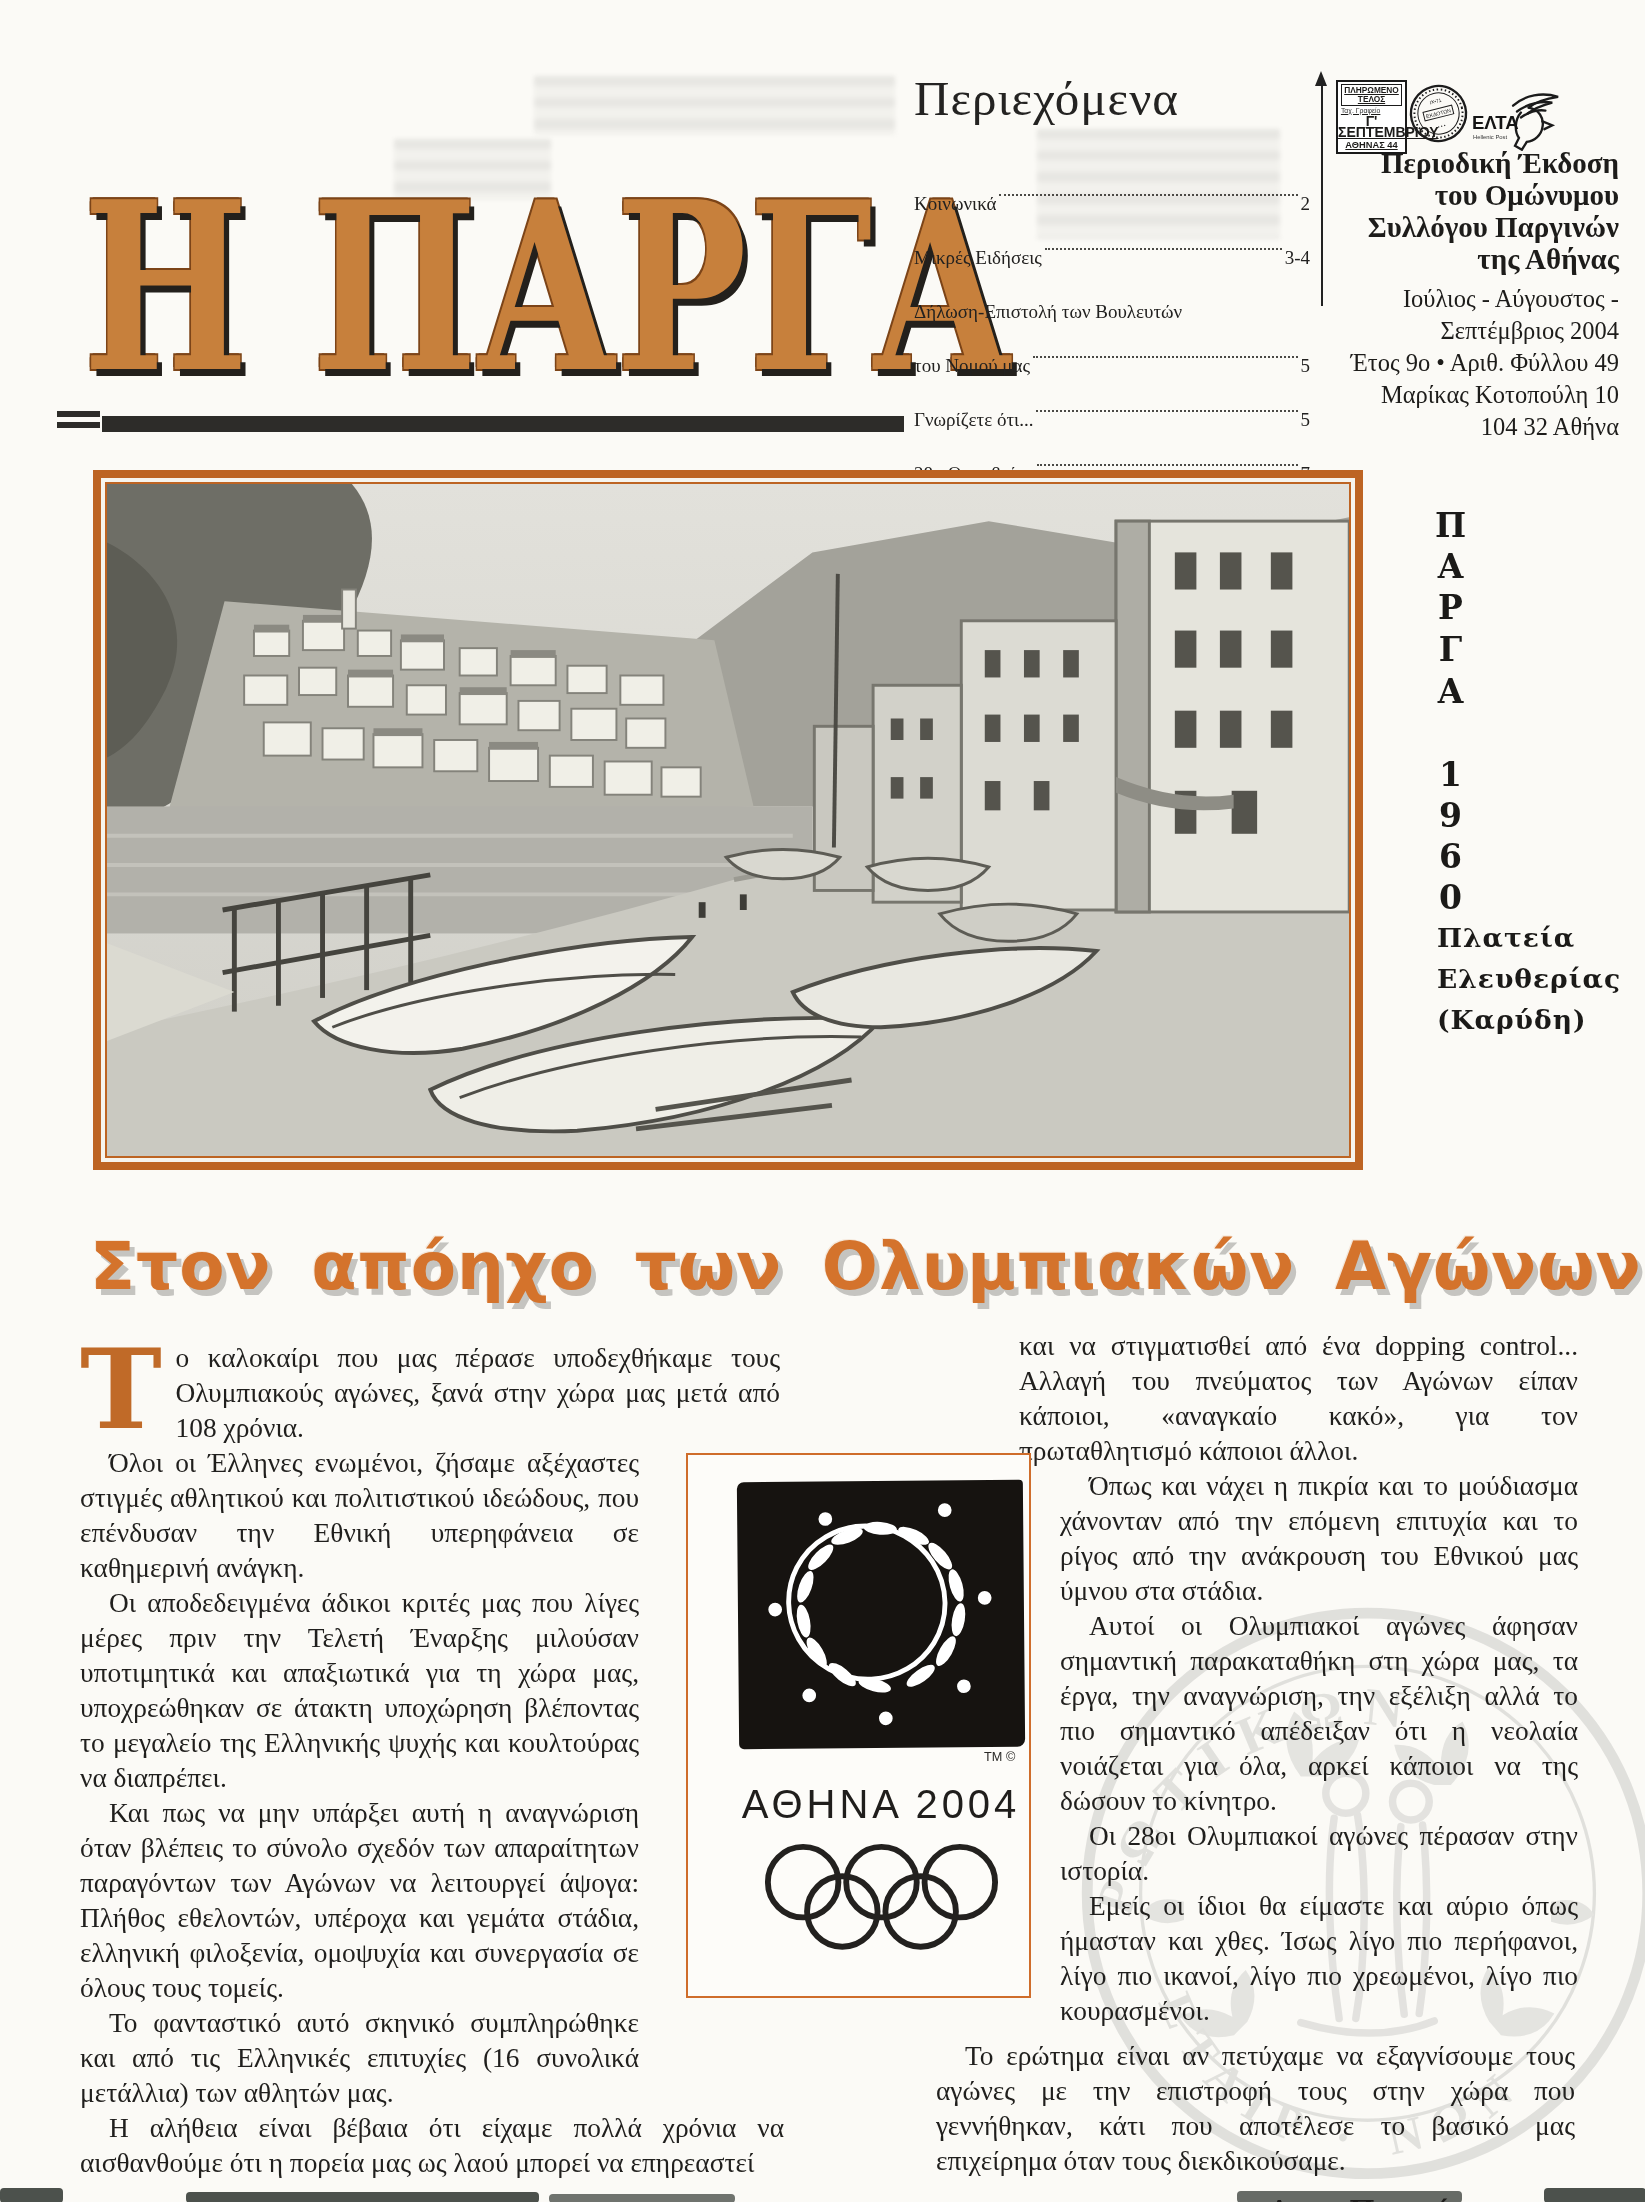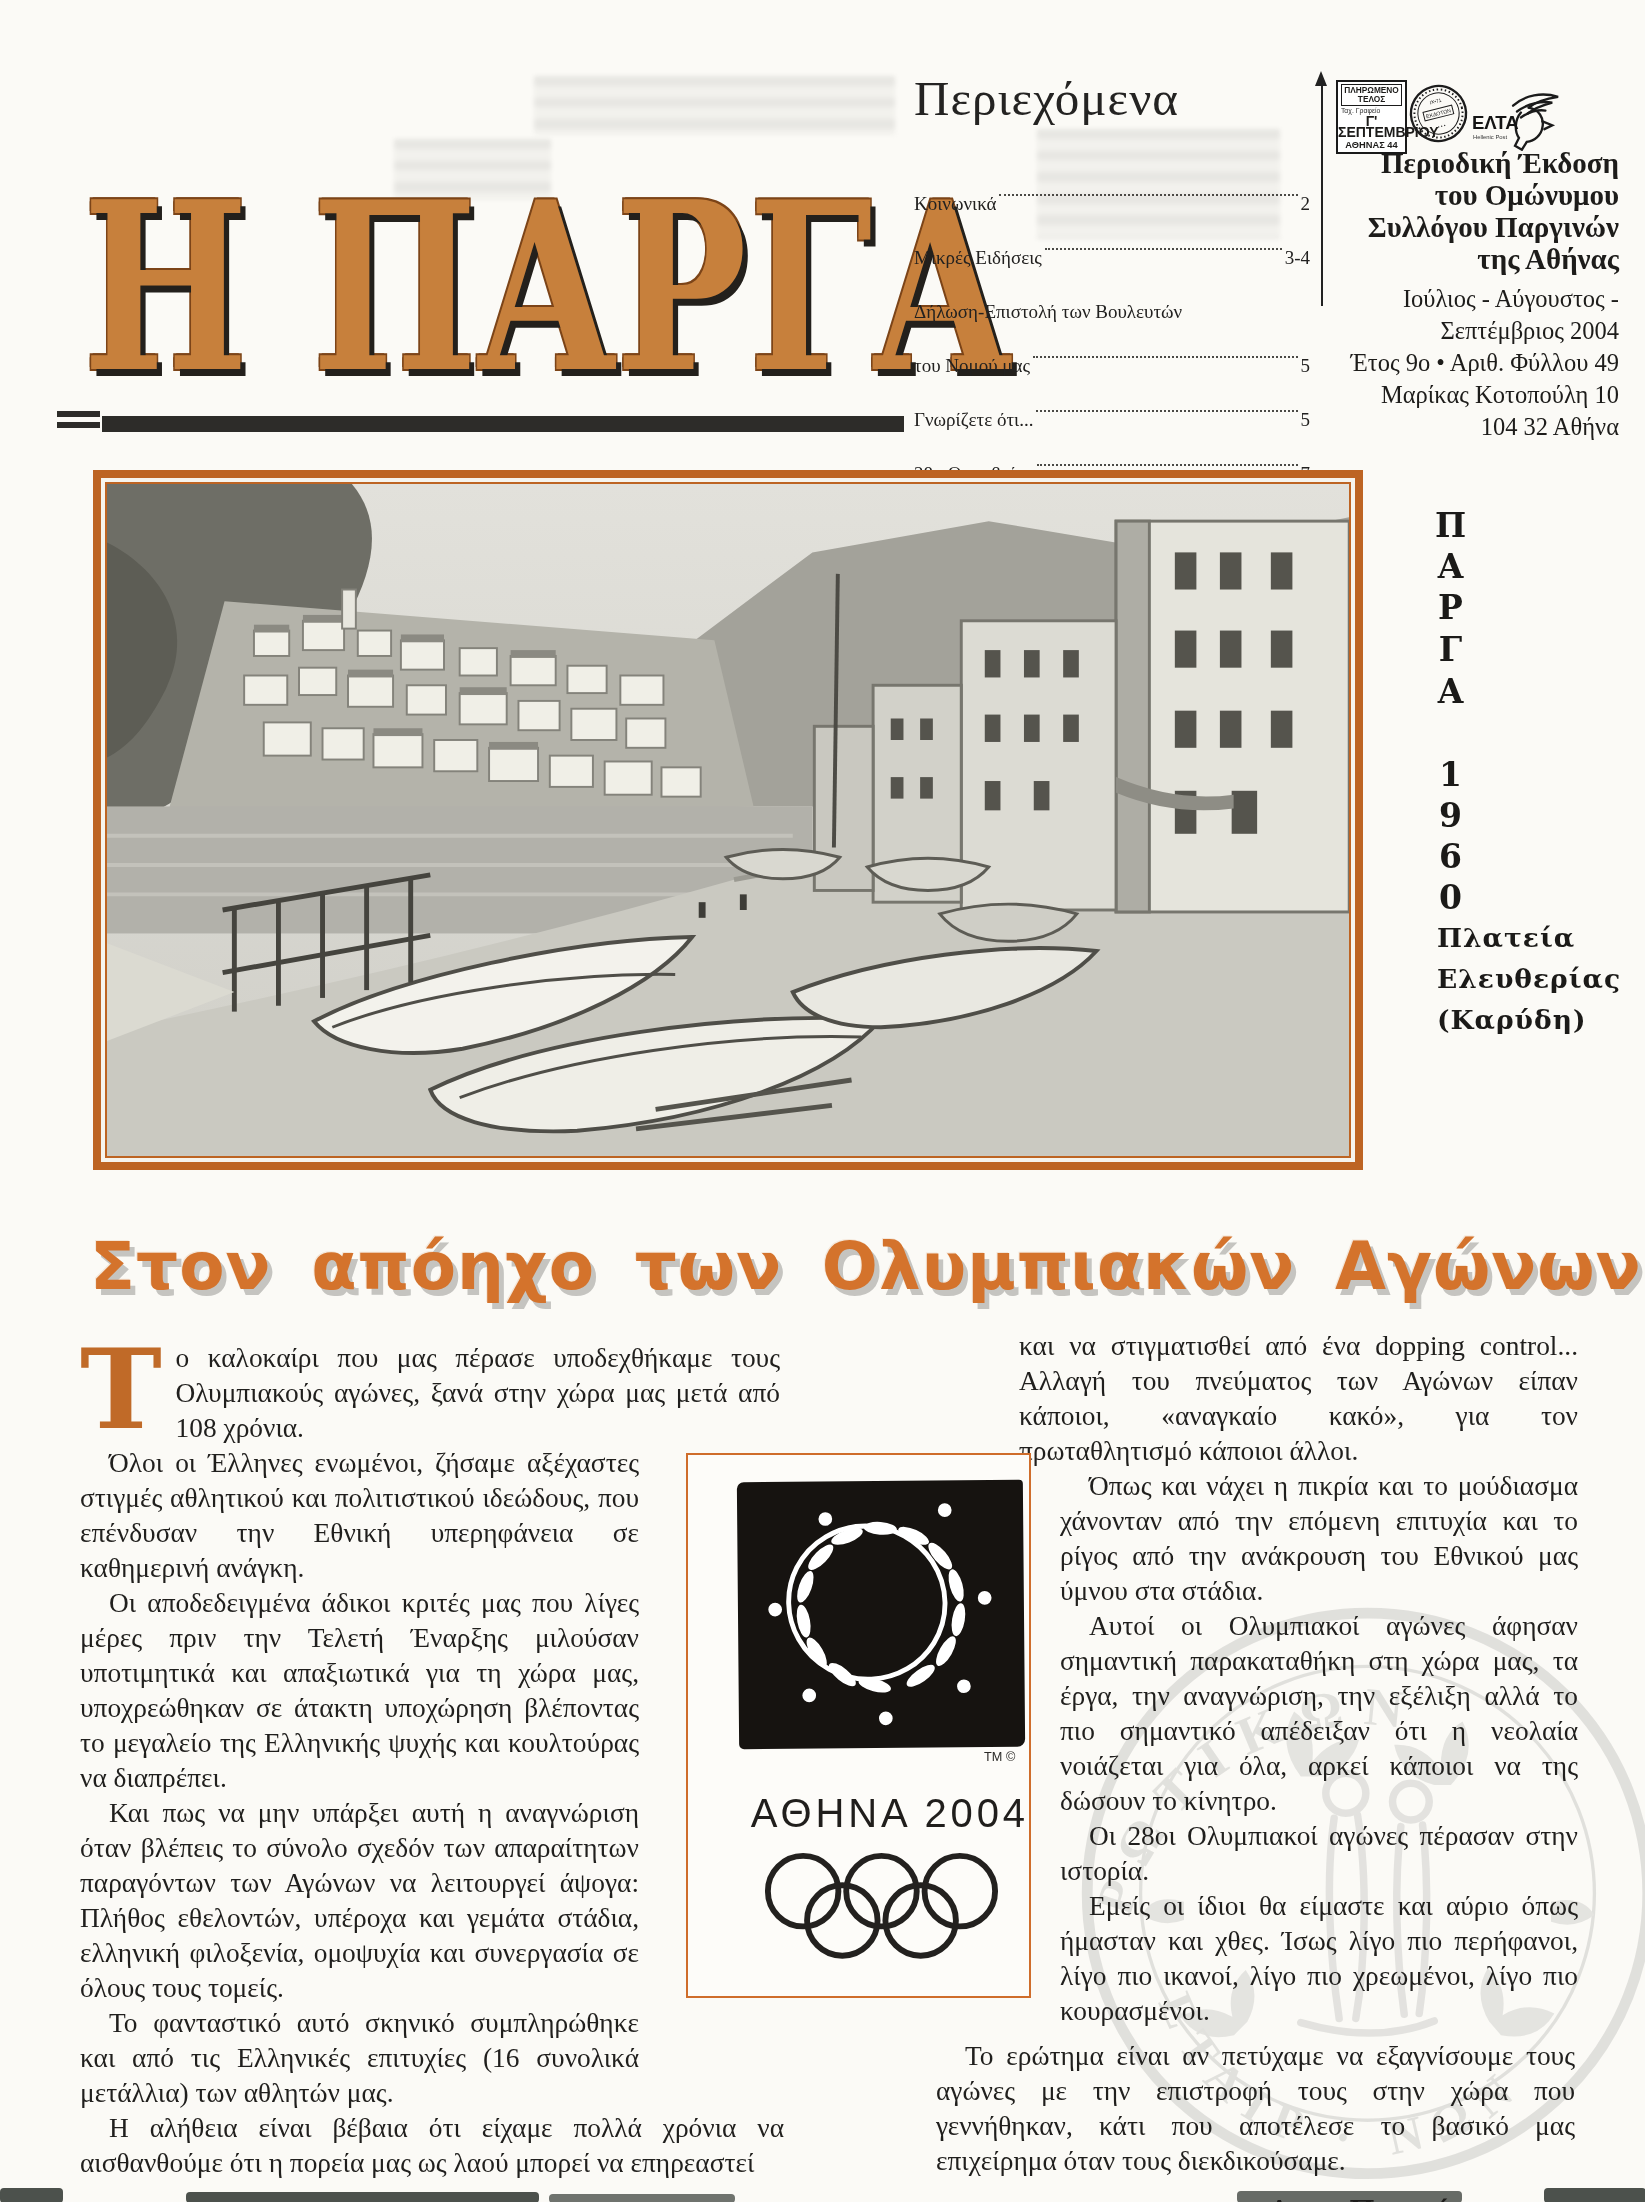--- a/index.html
+++ b/index.html
@@ -27,21 +27,21 @@
   .toc-row.no-leader .toc-dots{border-bottom:none;}
   .toc-num{font-size:19px;}
 
   
   #arrow-line{left:1321px;top:84px;width:2px;height:222px;background:#222;}
   #arrow-head{left:1315px;top:71px;width:0;height:0;border-left:6.9px solid transparent;
               border-right:6.9px solid transparent;border-bottom:15.7px solid #222;}
 
   
   #postal-box{left:1336px;top:80px;width:71px;height:74px;border:2px solid #1a1a1a;background:#fff;
-              font-family:"Liberation Sans",sans-serif;text-align:center;box-sizing:border-box;}
+              font-family:"Liberation Sans",sans-serif;text-align:center;box-sizing:border-box;text-decoration:underline;}
   #postal-box .pb1{font-size:8.3px;font-weight:bold;border:1px solid #1a1a1a;margin:2px 2.9px 1px 2.9px;line-height:8.8px;padding:1px 0;}
   #postal-box .pb2{font-size:6.9px;line-height:7.8px;color:#333;text-align:left;padding-left:2.9px;}
   #postal-box .pb3{font-size:14px;font-weight:bold;line-height:10.8px;margin-top:2px;}
   #postal-box .pb4{font-size:9.3px;font-weight:bold;line-height:10.8px;margin-top:2px;}
   #stamp-circle{left:1409px;top:84px;width:59px;height:59px;transform:rotate(-14deg);}
   #elta-logo{left:1470px;top:90px;width:94px;height:61px;text-align:right;}
 
   
   #pub{left:1270px;top:147px;width:349px;text-align:right;color:#1d1c1a;}
   #pub .bold{font-weight:bold;font-size:29px;line-height:32px;}
@@ -82,22 +82,22 @@
              font-family:"DejaVu Serif",serif;color:#1d1c1a;}
 
   
   #athens-box{left:686px;top:1453px;width:345px;height:545px;box-sizing:border-box;
               border:2.9px solid #cf6d2b;background:#fdfcf9;z-index:3;text-align:center;padding-left:45px;}
   #athens-square{margin:25.5px auto 0 auto;width:286px;height:267px;background:#161310;
                  border-radius:6.9px 3.9px 7.8px 4.9px;transform:rotate(-.5deg);}
   #athens-square svg{display:block;width:100%;height:100%;}
   #athens-tm{margin-top:2.9px;padding-right:13.7px;text-align:right;font-family:"Liberation Sans",sans-serif;
              font-size:12.7px;color:#2a2927;}
-  #athens-title{margin-top:27px;font-family:"Liberation Sans",sans-serif;font-size:40px;
-                letter-spacing:3.9px;color:#201e1c;text-align:right;}
+  #athens-title{margin-top:18px;font-family:"Liberation Sans",sans-serif;font-size:40px;
+                letter-spacing:3.9px;color:#201e1c;}
   #athens-rings{margin:13.7px auto 0 auto;width:239px;height:114px;}
 
   
   #watermark{left:995px;top:1568px;width:745px;height:634px;opacity:.5;z-index:1;pointer-events:none;}
 
   
   .botseg{position:absolute;background:#4c514c;border-radius:3.9px;}
 </style>
 </head>
 <body>

